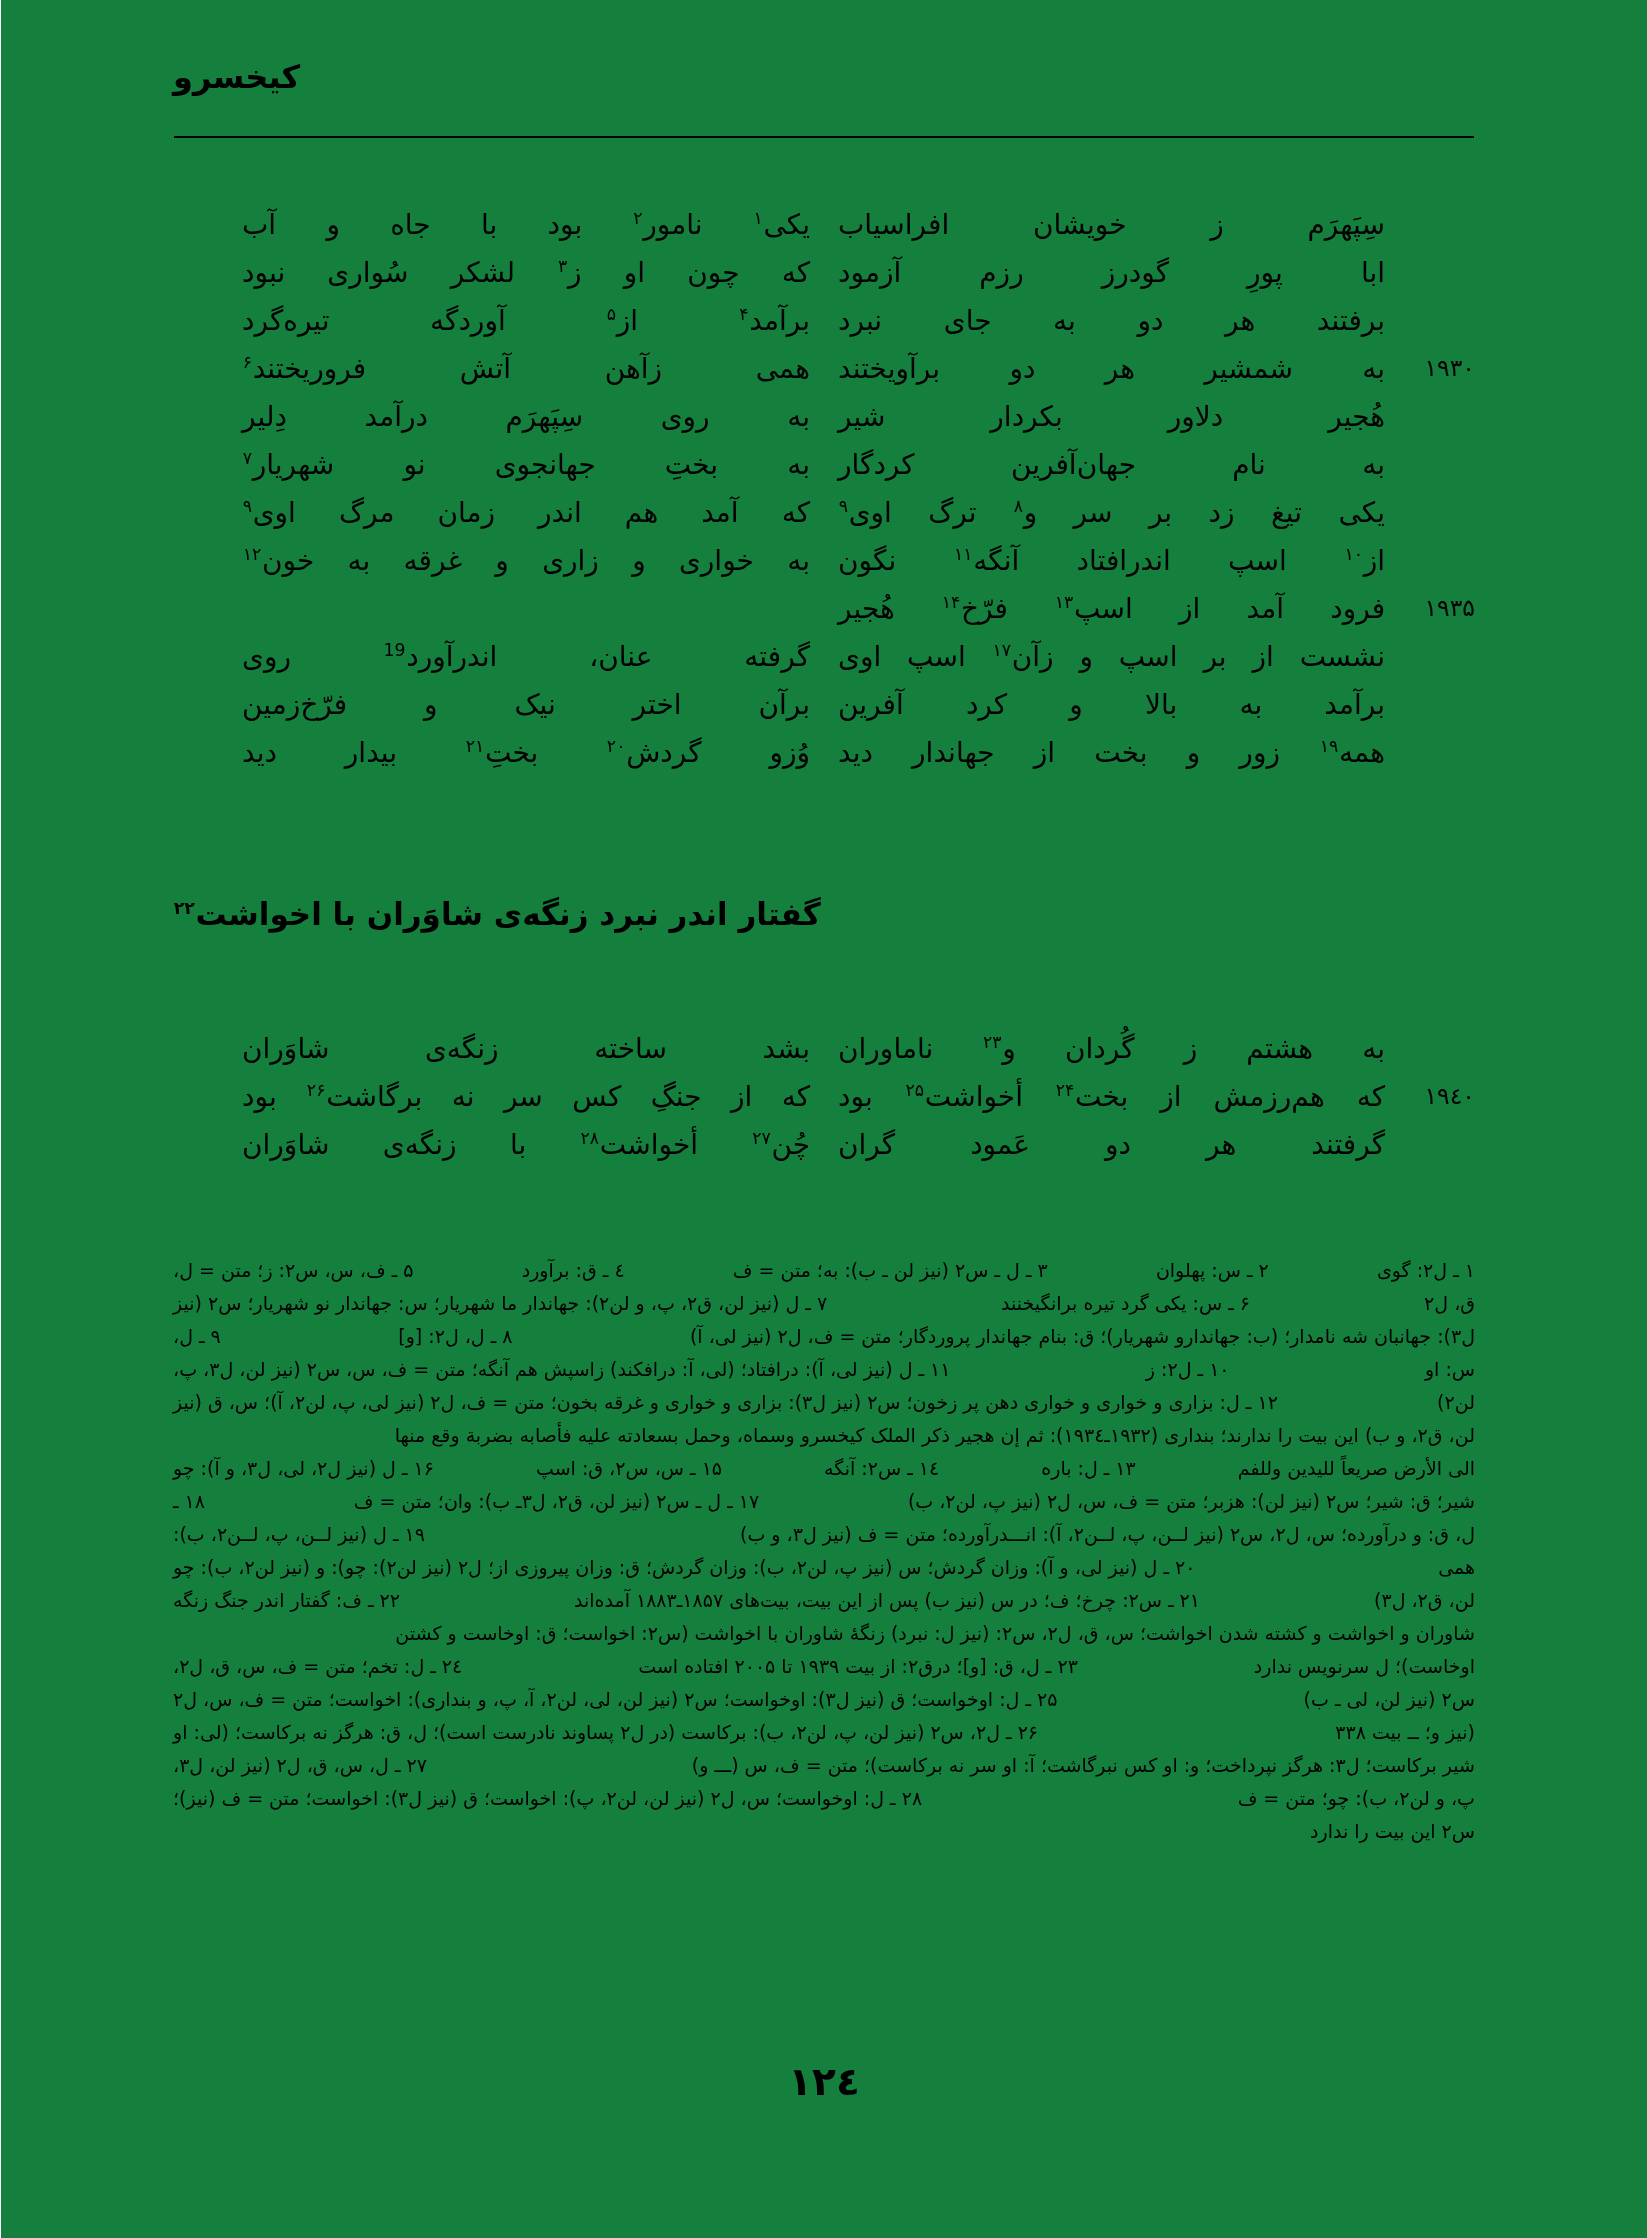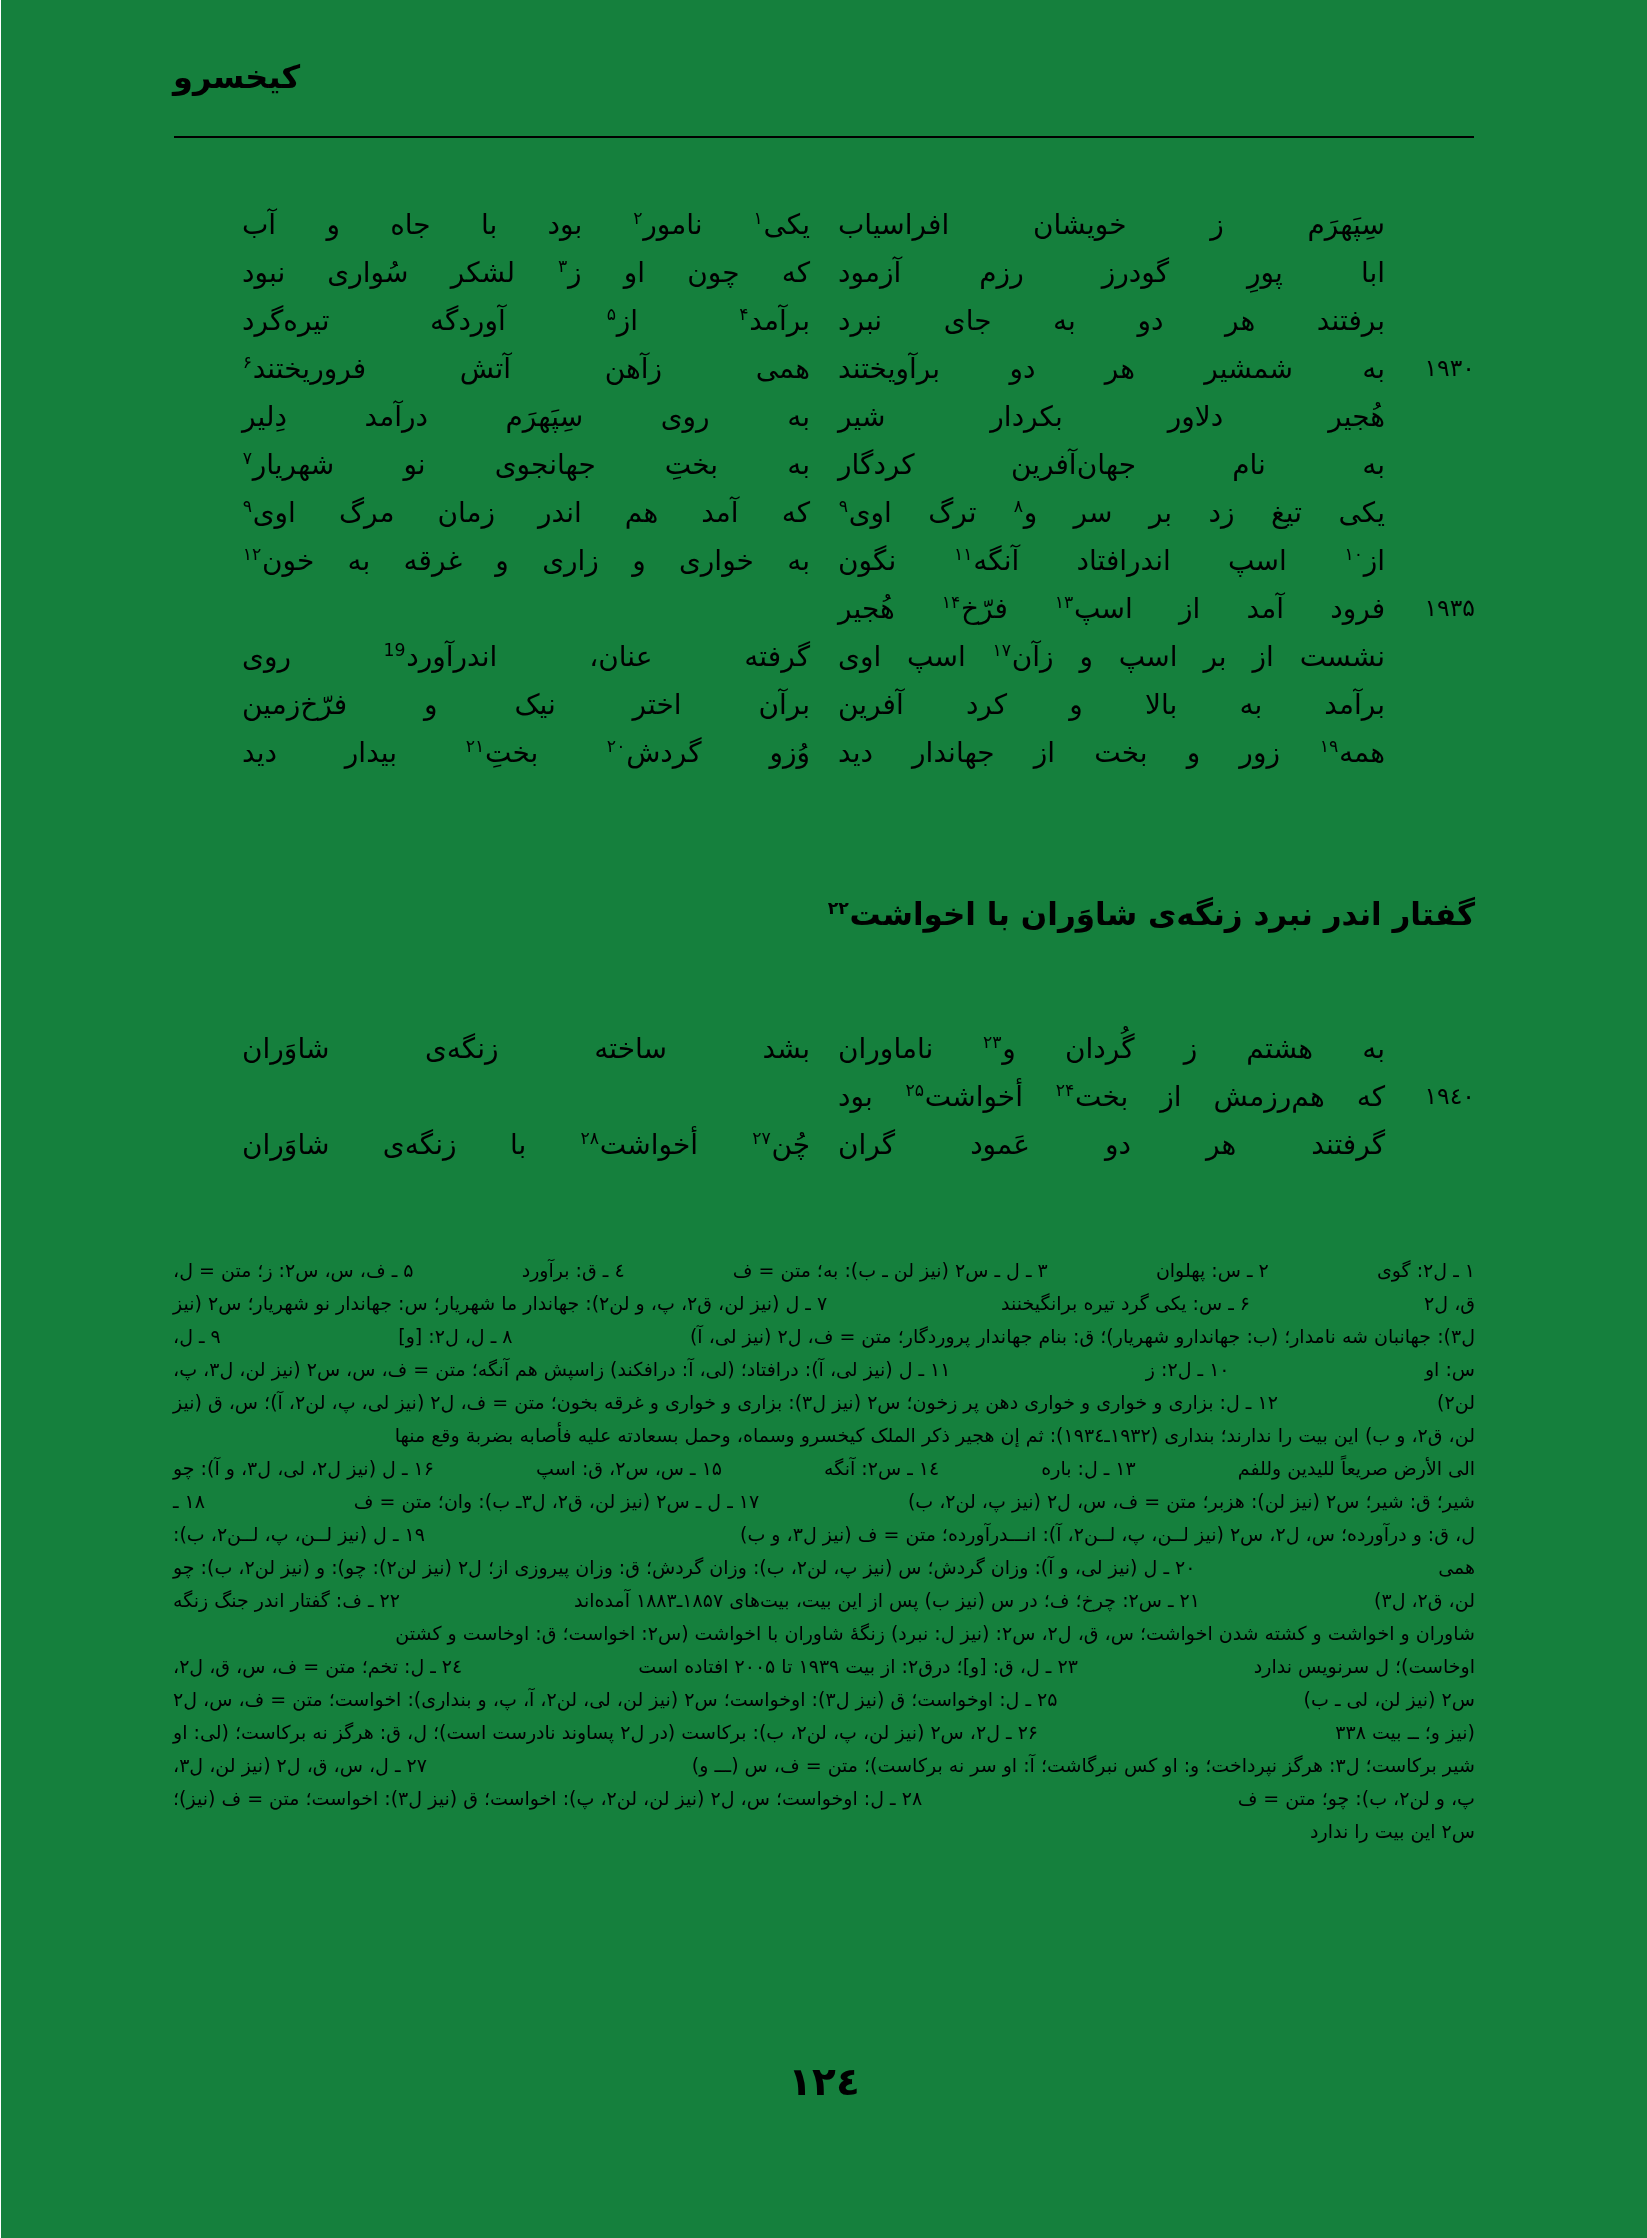--- a/index.html
+++ b/index.html
@@ -108,21 +108,21 @@
     line-height: 0;
     margin: 0 0.7px;
   }
 
   
   .section-heading {
     position: absolute;
     top: 897px;
     right: 173px;
     left: 173px;
-    text-align: right;
+    text-align: left;
     font-size: 31px;
     font-weight: bold;
     line-height: 1.1;
   }
 
   
   .verse-block-2 {
     position: absolute;
     top: 1025px;
     right: 173px;
@@ -242,20 +242,21 @@
 
   <div class="verse-block-2" id="vb2">
       <div class="bayt">
         <div class="lineno"></div>
         <div class="hemi hemi-1"><span class="w">به</span> <span class="w">هشتم</span> <span class="w">ز</span> <span class="w">گُردان</span> <span class="w">و<sup class="fn">۲۳</sup></span> <span class="w">ناماوران</span></div>
         <div class="hemi hemi-2"><span class="w">بشد</span> <span class="w">ساخته</span> <span class="w">زنگه‌ی</span> <span class="w">شاوَران</span></div>
       </div>
       <div class="bayt">
         <div class="lineno">۱۹٤۰</div>
         <div class="hemi hemi-1"><span class="w">که</span> <span class="w">هم‌رزمش</span> <span class="w">از</span> <span class="w">بخت<sup class="fn">۲۴</sup></span> <span class="w">أخواشت<sup class="fn">۲۵</sup></span> <span class="w">بود</span></div>
+        <div class="hemi hemi-2"><span class="w">که</span> <span class="w">از</span> <span class="w">جنگِ</span> <span class="w">کس</span> <span class="w">سر</span> <span class="w">نه</span> <span class="w">برگاشت<sup class="fn">۲۶</sup></span> <span class="w">بود</span></div>
       </div>
       <div class="bayt">
         <div class="lineno"></div>
         <div class="hemi hemi-1"><span class="w">گرفتند</span> <span class="w">هر</span> <span class="w">دو</span> <span class="w">عَمود</span> <span class="w">گران</span></div>
         <div class="hemi hemi-2"><span class="w">چُن<sup class="fn">۲۷</sup></span> <span class="w">أخواشت<sup class="fn">۲۸</sup></span> <span class="w">با</span> <span class="w">زنگه‌ی</span> <span class="w">شاوَران</span></div>
       </div>
     </div>
 
   <div class="apparatus" id="app">
       <div class="app-line"><span class="t">۱&nbsp;ـ&nbsp;ل۲:&nbsp;گوی</span> <span class="t">۲&nbsp;ـ&nbsp;س:&nbsp;پهلوان</span> <span class="t">۳&nbsp;ـ&nbsp;ل&nbsp;ـ&nbsp;س۲&nbsp;(نیز&nbsp;لن&nbsp;ـ&nbsp;ب):&nbsp;به؛&nbsp;متن&nbsp;=&nbsp;ف</span> <span class="t">٤&nbsp;ـ&nbsp;ق:&nbsp;برآورد</span> <span class="t">۵&nbsp;ـ&nbsp;ف،&nbsp;س،&nbsp;س۲:&nbsp;ز؛&nbsp;متن&nbsp;=&nbsp;ل،</span></div>

